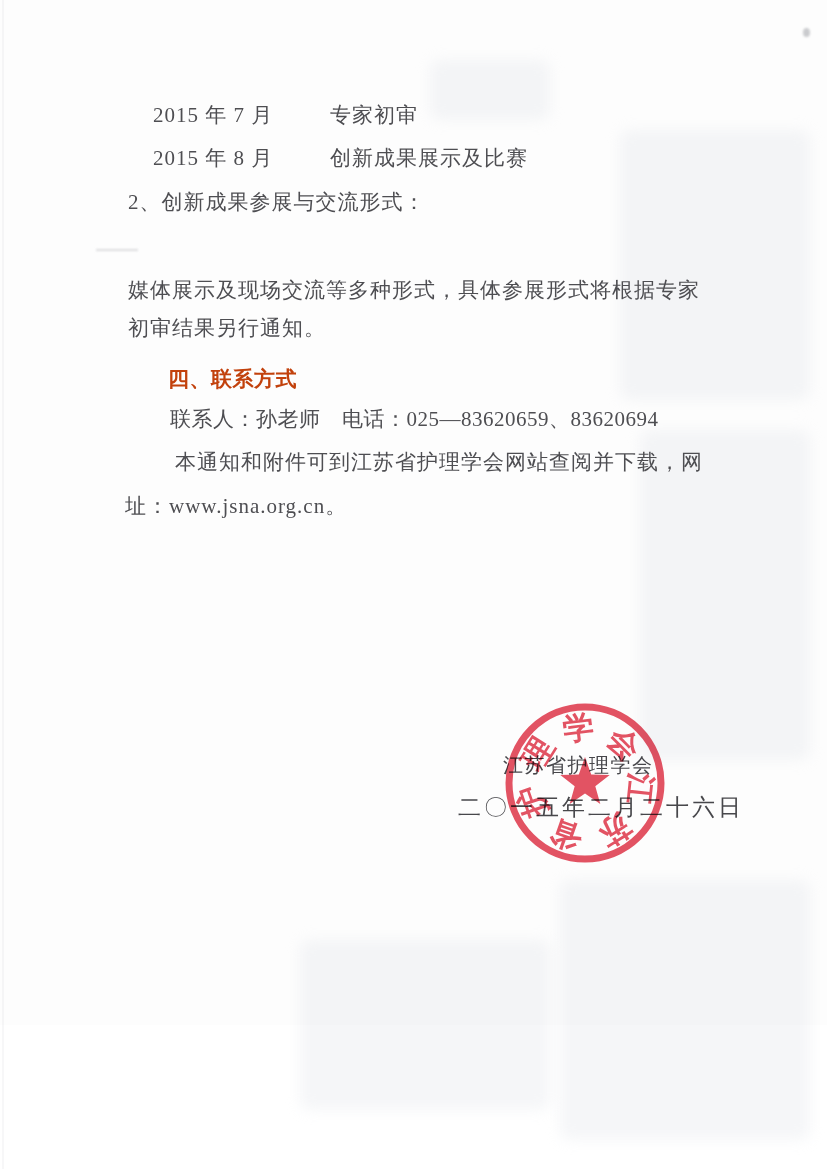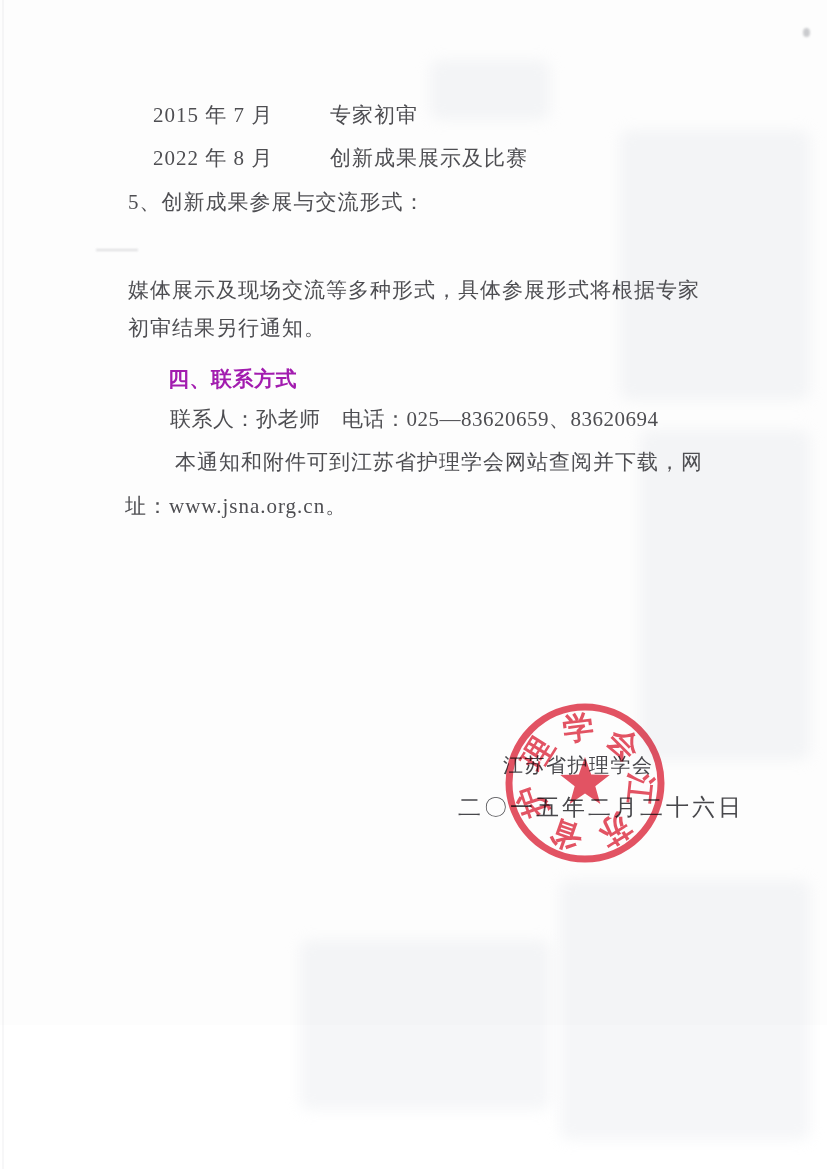--- a/index.html
+++ b/index.html
@@ -43,21 +43,21 @@
     position: absolute;
     white-space: pre;
     color: #4e4e52;
     font-size: 21px;
     letter-spacing: 1px;
     line-height: 28px;
   }
   .heading-bold {
     font-family: "Liberation Sans", "DejaVu Sans", sans-serif;
     font-weight: 700;
-    color: #a21caf;
+    color: #c2410c;
     font-size: 21px;
     letter-spacing: 0.5px;
   }
   .sig { color: #47474b; }
   .date-line { letter-spacing: 3px; font-size: 23px; }
   .org-line { letter-spacing: 1.5px; font-size: 20px; }
   
   .seal-wrap {
     position: absolute;
     left: 495px;
@@ -85,24 +85,24 @@
   <div class="artifact bleed" style="left:560px; top:880px; width:250px; height:260px;"></div>
   <div class="artifact bleed" style="left:300px; top:940px; width:250px; height:170px;"></div>
   <div class="artifact bleed" style="left:430px; top:60px; width:120px; height:60px;"></div>
   <div class="artifact speck" style="left:803px; top:28px; width:7px; height:9px;"></div>
   <div class="artifact dash-artifact" style="left:96px; top:249px; width:42px; height:2px;"></div>
   <div class="artifact edge-line" style="left:2px; top:0px; width:2px; height:1169px; opacity:0.35;"></div>
 
   <span class="tline" style="left:153px; top:101px;">2015 年 7 月</span>
   <span class="tline" style="left:330px; top:101px;">专家初审</span>
 
-  <span class="tline" style="left:153px; top:144px;">2022 年 8 月</span>
+  <span class="tline" style="left:153px; top:144px;">2015 年 8 月</span>
   <span class="tline" style="left:330px; top:144px;">创新成果展示及比赛</span>
 
-  <span class="tline" style="left:128px; top:188px;">5、创新成果参展与交流形式：</span>
+  <span class="tline" style="left:128px; top:188px;">2、创新成果参展与交流形式：</span>
 
   <span class="tline" style="left:128px; top:276px;">媒体展示及现场交流等多种形式，具体参展形式将根据专家</span>
   <span class="tline" style="left:128px; top:314px;">初审结果另行通知。</span>
 
   <span class="tline heading-bold" style="left:168px; top:365px;">四、联系方式</span>
 
   <span class="tline" style="left:170px; top:405px; letter-spacing:0.5px;">联系人：孙老师　电话：025—83620659、83620694</span>
 
   <span class="tline" style="left:175px; top:448px;">本通知和附件可到江苏省护理学会网站查阅并下载，网</span>
   <span class="tline" style="left:125px; top:492px;">址：www.jsna.org.cn。</span>

